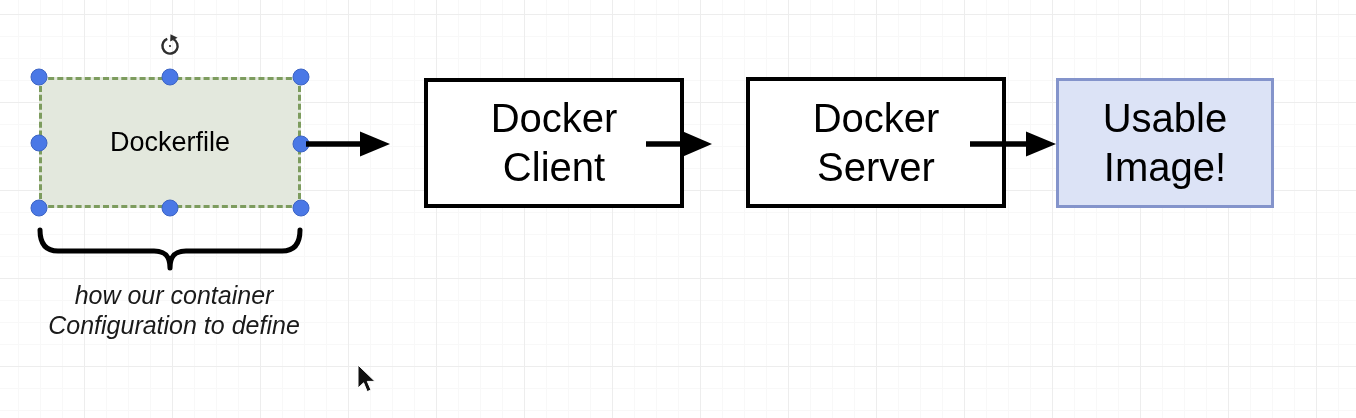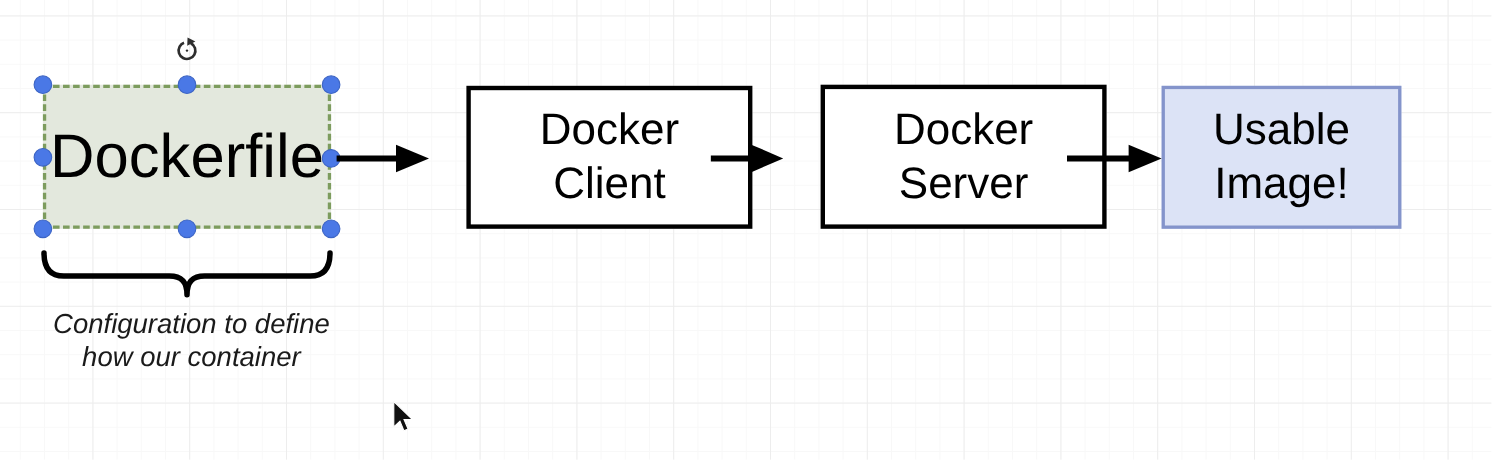--- a/index.html
+++ b/index.html
@@ -19,21 +19,21 @@
   }
   .node{
     position:absolute;
     display:flex;align-items:center;justify-content:center;
     text-align:center;color:#000;box-sizing:border-box;
     white-space:pre-line;line-height:1.22;
   }
   .node-dockerfile{
     left:39px;top:77px;width:262px;height:131px;
     background:#e3e8dd;border:3px dashed #7d9c5e;
-    font-size:56px;
+    font-size:27px;
   }
   .node-plain{
     background:#ffffff;border:4px solid #000000;font-size:40px;margin-left:36px;
   }
   .node-client{left:388px;top:78px;width:260px;height:130px;}
   .node-server{left:710px;top:77px;width:260px;height:131px;}
   .node-usable{
     left:1056px;top:78px;width:218px;height:130px;
     background:#dce3f6;border:3px solid #8494cb;font-size:40px;
   }
@@ -103,21 +103,21 @@
     <line x1="2" y1="16" x2="62" y2="16" stroke="#000" stroke-width="5.5"></line>
     <polygon points="58,3.5 88,16 58,28.5" fill="#000"></polygon>
   </svg>
 
   <svg class="edge" style="left:37px;top:227px;" width="266" height="48" viewBox="0 0 266 48">
     <path d="M 3,3 C 3,17 9,24 21,24 L 117,24 C 128,24 133,29 133,41
              C 133,29 138,24 149,24 L 245,24 C 257,24 263,17 263,3" fill="none" stroke="#000" stroke-width="5" stroke-linecap="round" stroke-linejoin="round"></path>
   </svg>
 
   <div class="caption">
+    <div>how our container</div>
     <div>Configuration to define</div>
-    <div>how our container</div>
   </div>
 
   <svg class="edge" style="left:356px;top:364px;" width="22" height="30" viewBox="0 0 22 30">
     <path d="M2,1 L2,24 L7.6,18.8 L11.2,27.6 L15,26 L11.3,17.4 L19,17.4 Z" fill="#111" stroke="#fff" stroke-width="1"></path>
   </svg>
 
 </div>
 
 </body></html>

